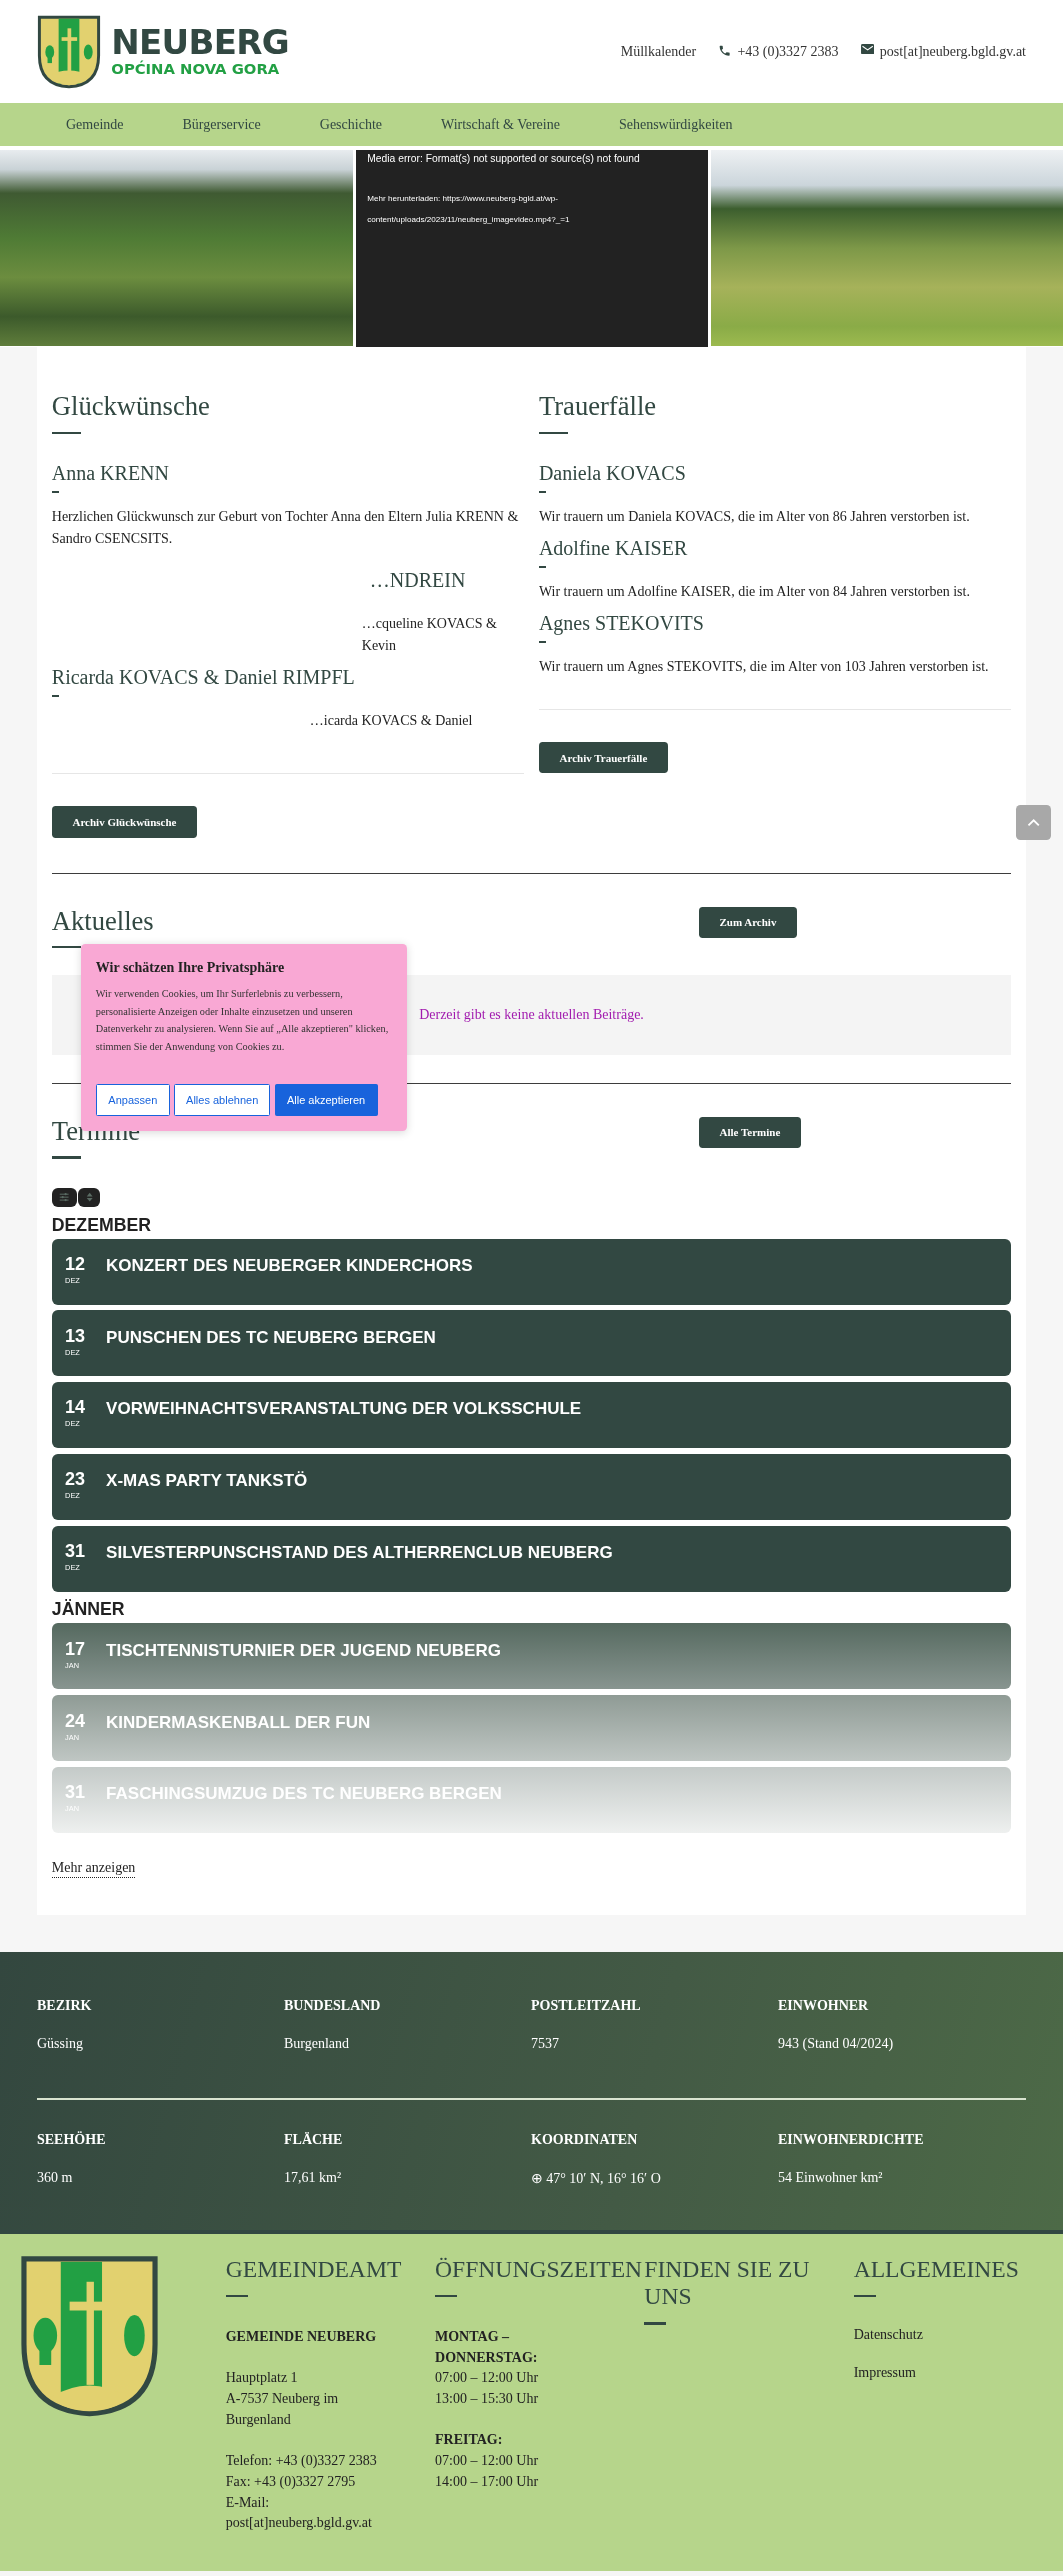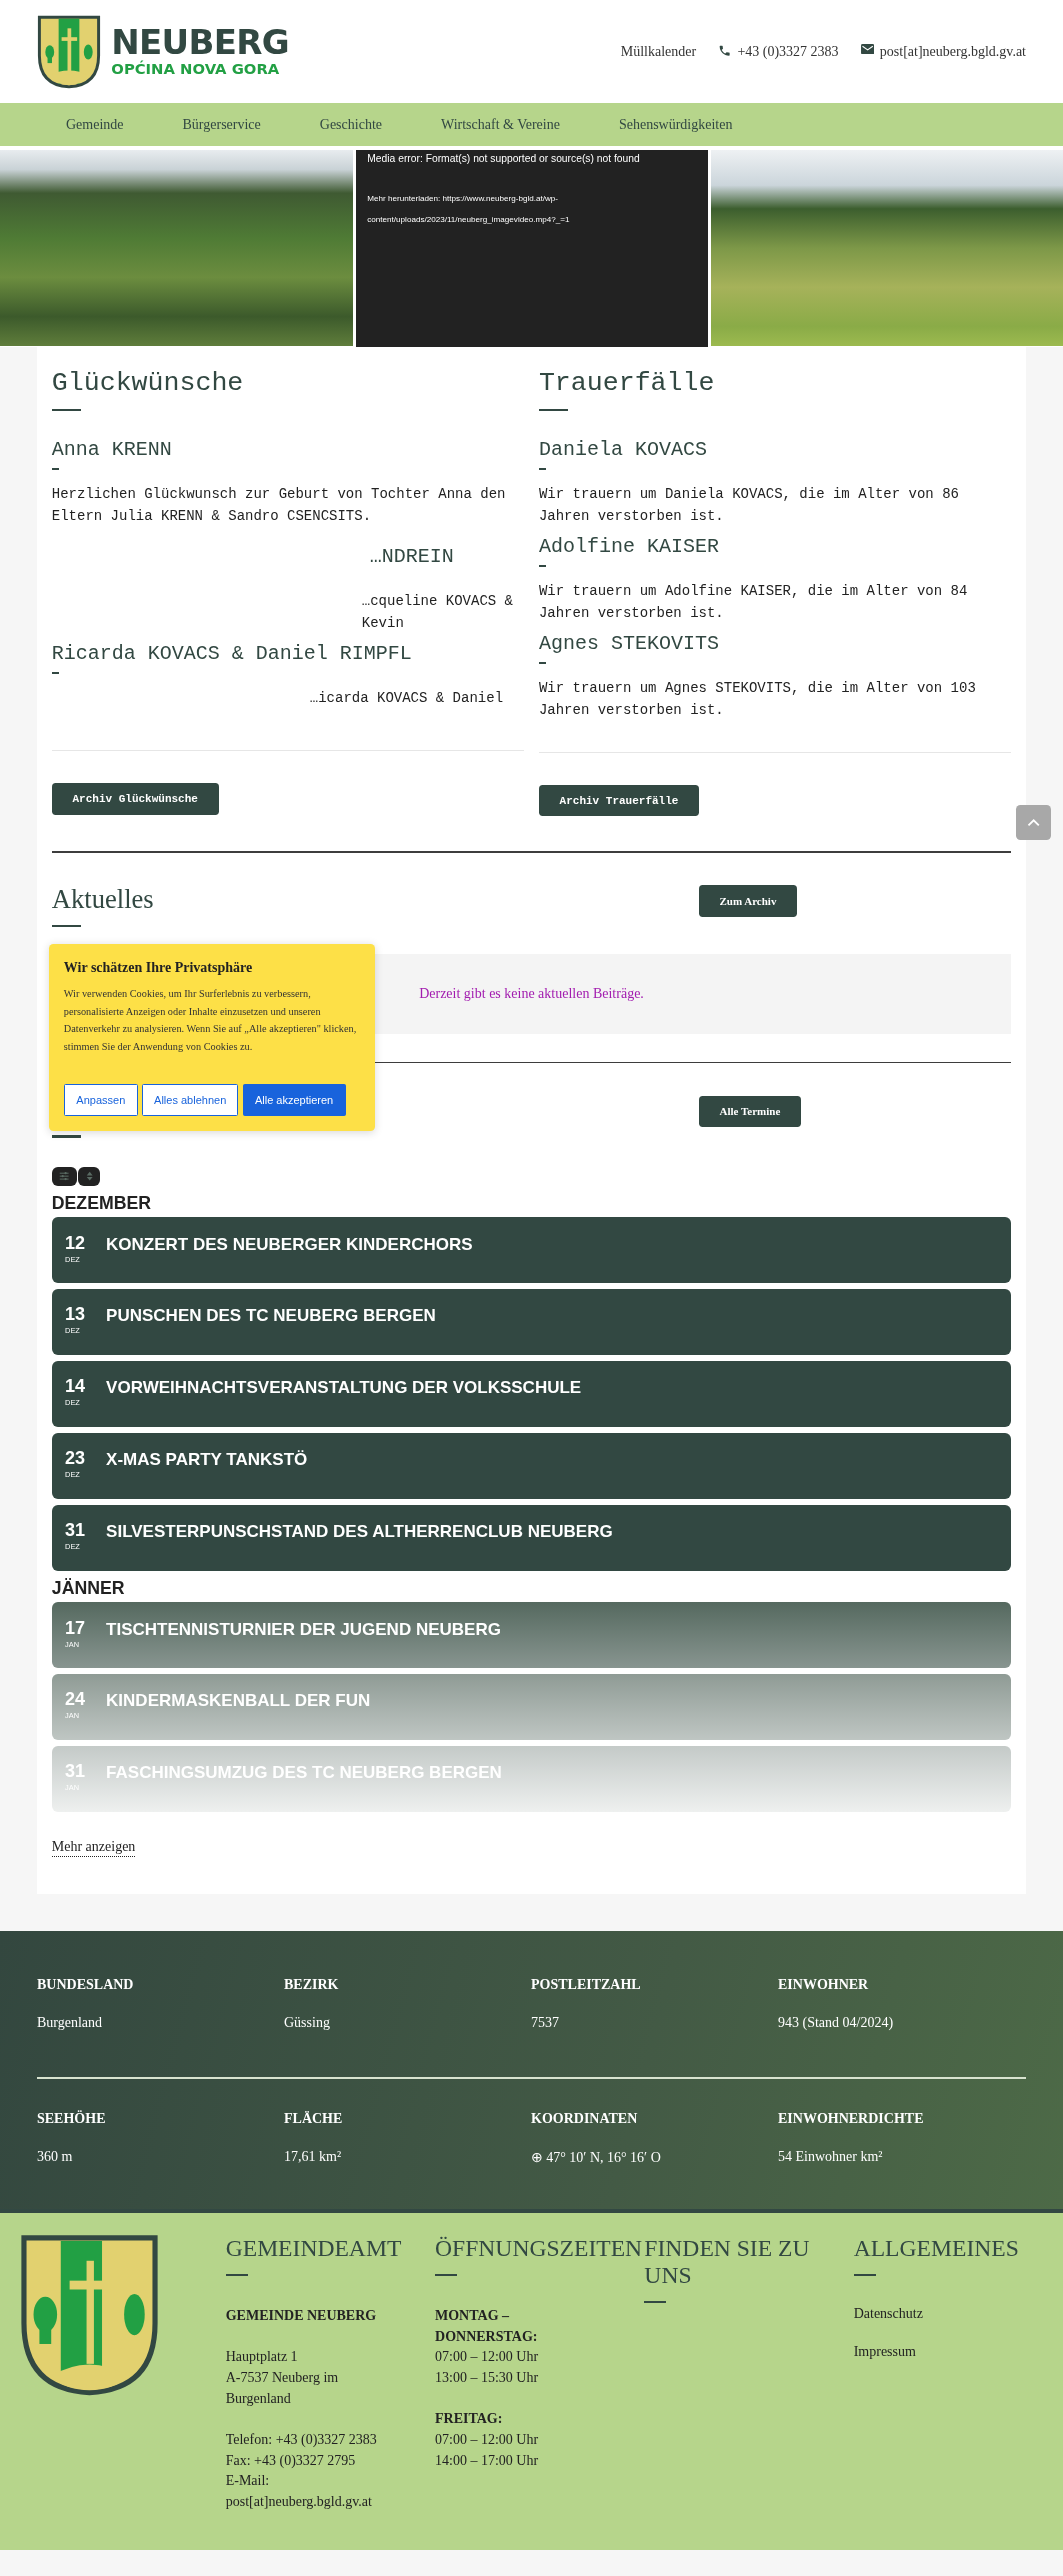--- a/index.html
+++ b/index.html
@@ -23,21 +23,21 @@
   .hero { display: flex; height: 201px; background: #fff; gap: 3px; padding-top: 4.4px; }
   .hero-img { flex: 1; height: 196px; position: relative; overflow: hidden; }
   .hero-left { background: linear-gradient(180deg, #e8ecef 0%, #c9d2d6 10%, #3f5a32 22%, #4f7b35 45%, #6c8d3f 65%, #3c5a2b 85%, #5f7d3b 100%); }
   .hero-right { background: linear-gradient(180deg, #eef1f3 0%, #cbd5db 18%, #3c5e2e 30%, #7d9848 50%, #a6b25a 70%, #8aab47 90%, #9cba4f 100%); }
   .hero-video { width: 352px; flex: none; background: #222; color: #fff; font-family: "Liberation Sans", sans-serif; padding: 3px 11.8px; }
   .hero-video .err { font-size: 10.3px; margin-bottom: 23.6px; }
   .hero-video .dl { font-size: 8.1px; line-height: 21.4px; }
 
   
   .main { background: #fff; margin: 0 37px; padding: 0 14.8px; position: relative; }
-  .two-col { display: flex; gap: 14.8px; padding-top: 22px; font-family: Liberation Mono, monospace; }
+  .two-col { display: flex; gap: 14.8px; padding-top: 45px; }
   .col { flex: 1; padding: 0 0; }
   .h2 { font-size: 26.6px; font-weight: normal; color: #324842; line-height: 1.1; }
   .h2-bar { width: 29.5px; height: 2.2px; background: #324842; margin-top: 10.3px; margin-bottom: 28px; }
   .entry-name { font-size: 20px; color: #324842; line-height: 1.1; }
   .entry-bar { width: 7.4px; height: 1.5px; background: #324842; margin: 7.4px 0 13.3px; }
   .entry-text { font-size: 14px; line-height: 22px; color: #222; margin-bottom: 8.9px; }
   .col-divider { height: 0.7px; background: #e6e6e6; margin: 32.5px 0 32.5px; }
   .btn-dark { display: inline-block; background: #324842; color: #fff; font-weight: bold; font-size: 11px; padding: 9.6px 20.7px; border-radius: 3.7px; }
 
   .section-sep { height: 1.5px; background: #3d3d3d; margin: 35px 0 0; }
@@ -71,21 +71,21 @@
   .footer { background: #b6d58b; border-top: 4.4px solid #324842; display: flex; padding: 22px 0 37px 20.7px; color: #324842; }
   .crest { width: 137px; margin-right: 68px; }
   .fcol { width: 222px; }
   .fcol h3 { font-weight: normal; font-size: 23.6px; line-height: 1.15; color: #324842; }
   .fcol .bar { width: 22px; height: 2.2px; background: #324842; margin: 11.8px 0 29.5px; }
   .fcol .strong { font-weight: bold; font-size: 14px; line-height: 20.7px; color: #222; }
   .fcol p { font-size: 14px; line-height: 20.7px; color: #222; }
   .gap { height: 20.7px; }
 
   
-  .cookie { position: absolute; left: 12px; top: 597px; width: 326px; background: #fde047; border-radius: 4.4px; box-shadow: 0 1.5px 8.9px rgba(0,0,0,0.15); padding: 16.2px 14.8px 14.8px; z-index: 5; }
+  .cookie { position: absolute; left: 44px; top: 597px; width: 326px; background: #f9a8d4; border-radius: 4.4px; box-shadow: 0 1.5px 8.9px rgba(0,0,0,0.15); padding: 16.2px 14.8px 14.8px; z-index: 5; }
   .cookie h4 { font-size: 14px; font-weight: bold; color: #222; margin-bottom: 8.9px; }
   .cookie p { font-size: 10.3px; line-height: 17.7px; color: #333; }
   .cookie-btns { display: flex; gap: 4.4px; margin-top: 28px; }
   .cbtn { height: 32.5px; border: 1.5px solid #1863dc; color: #1863dc; background: #fff; font-size: 11px; display: flex; align-items: center; justify-content: center; border-radius: 1.5px; }
   .cbtn.primary { background: #1863dc; color: #fff; }
 
   .totop { position: absolute; left: 1016px; top: 805px; width: 35px; height: 35px; background: #a8a8a8; border-radius: 4.4px; display: flex; align-items: center; justify-content: center; z-index: 6; }
 </style>
 </head>
 <body>
@@ -315,26 +315,26 @@
 
 <a class="totop">
   <svg width="13.3" height="8.9" viewBox="0 0 18 12">
       <path d="M2 10 L9 3 L16 10" stroke="#fff" stroke-width="2.5" fill="none"></path>
     </svg>
 </a>
 
 <section class="stats">
   <div class="stats-row">
     <div class="stat">
+        <div class="k">BEZIRK</div>
+        <div class="v">Güssing</div>
+      </div>
+    <div class="stat">
         <div class="k">BUNDESLAND</div>
         <div class="v">Burgenland</div>
-      </div>
-    <div class="stat">
-        <div class="k">BEZIRK</div>
-        <div class="v">Güssing</div>
       </div>
     <div class="stat">
         <div class="k">POSTLEITZAHL</div>
         <div class="v">7537</div>
       </div>
     <div class="stat">
         <div class="k">EINWOHNER</div>
         <div class="v">943 (Stand 04/2024)</div>
       </div>
   </div>

